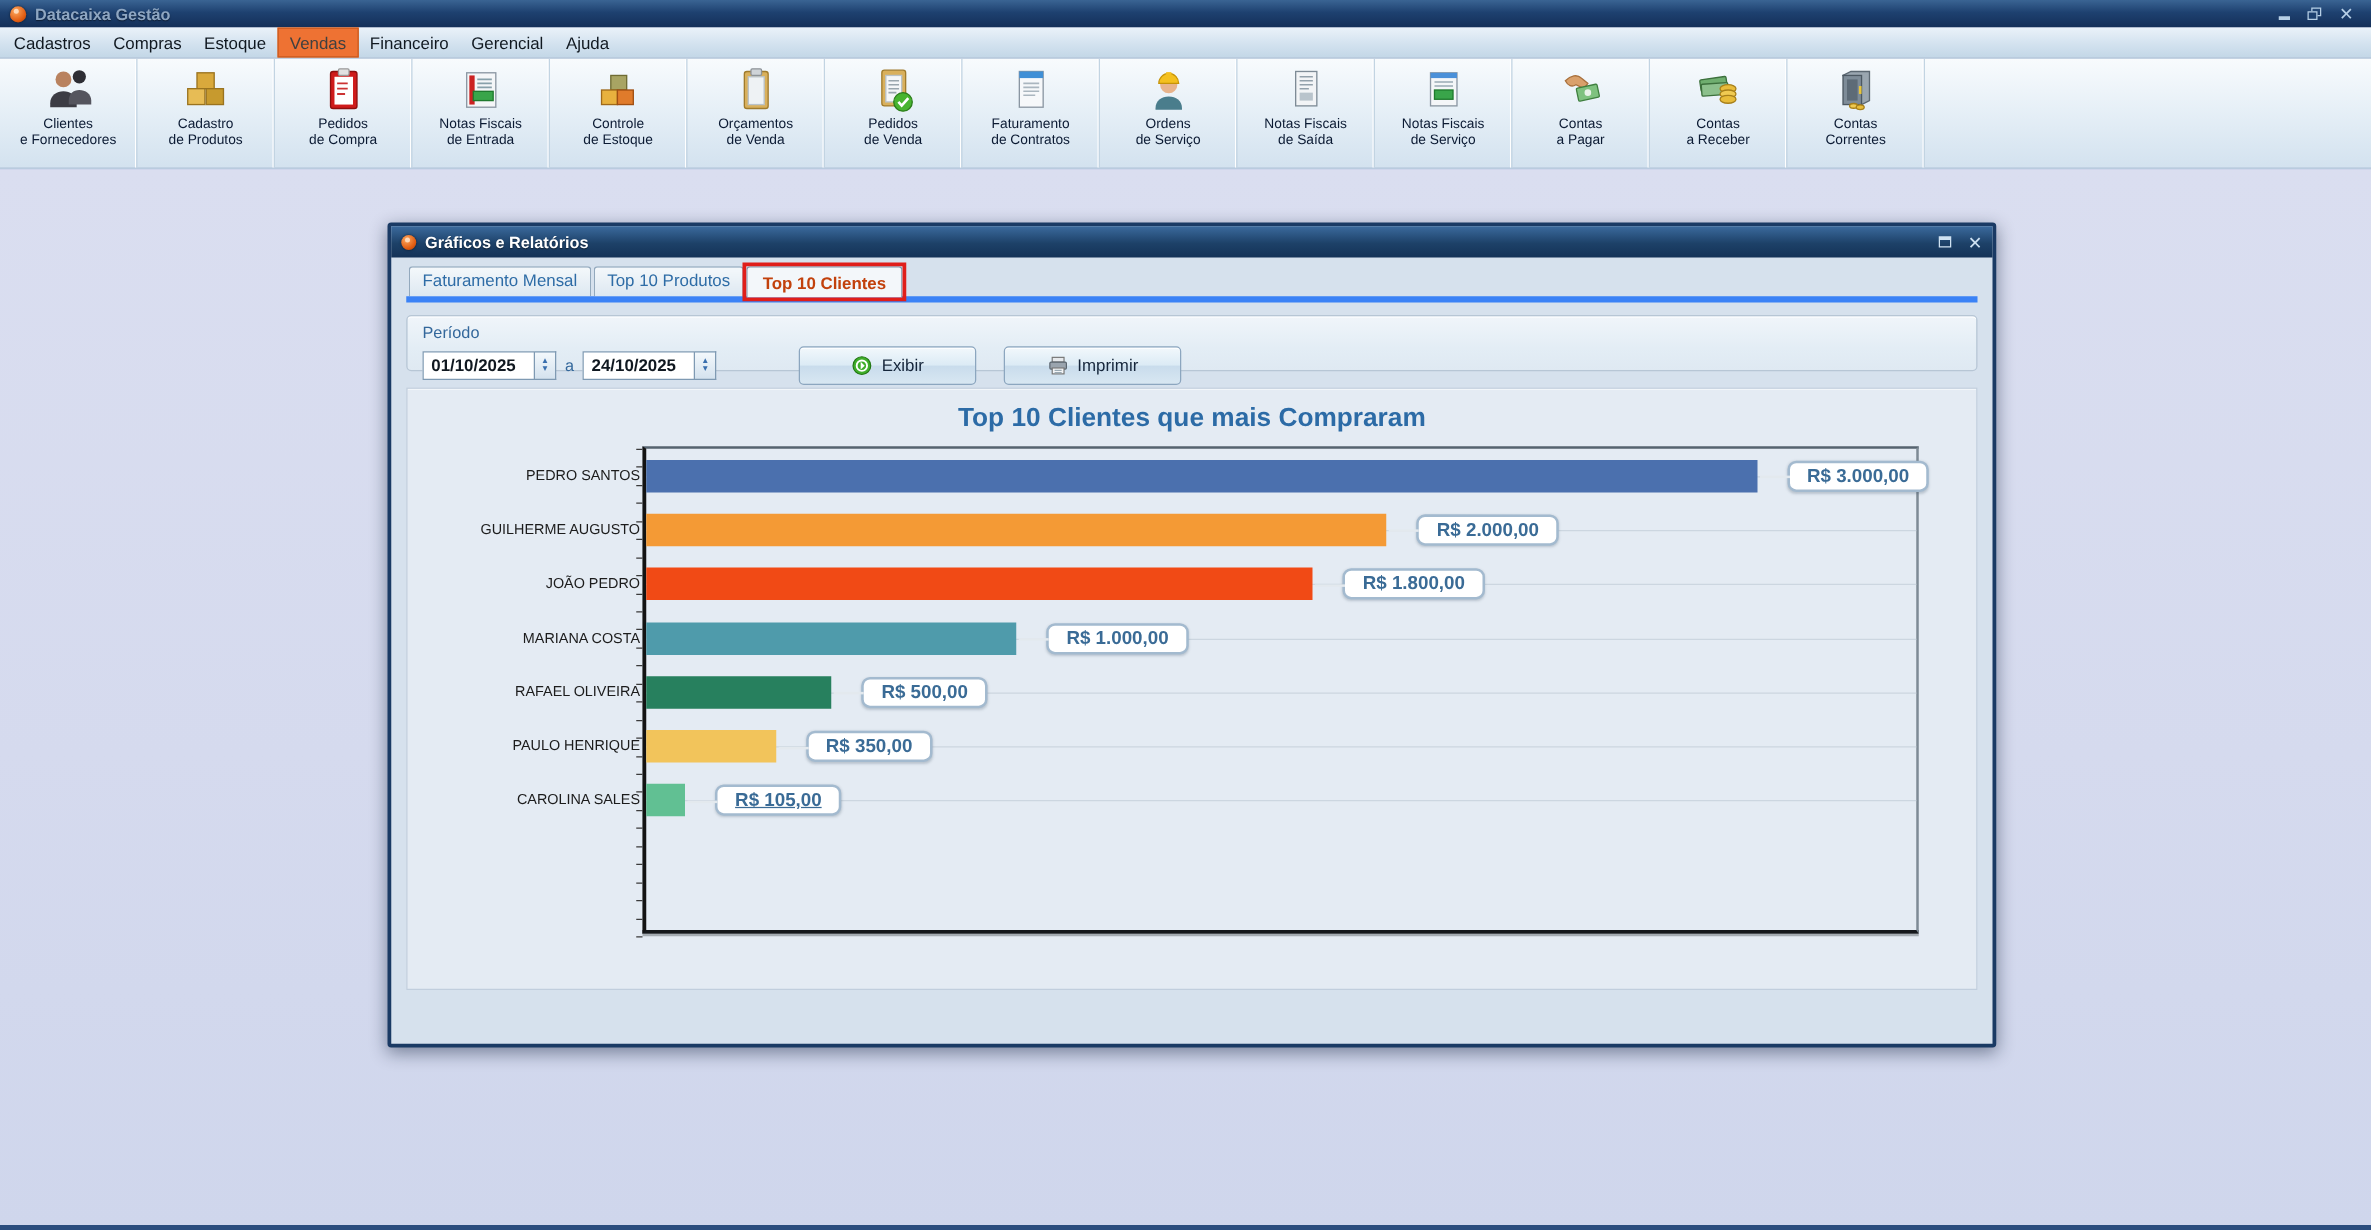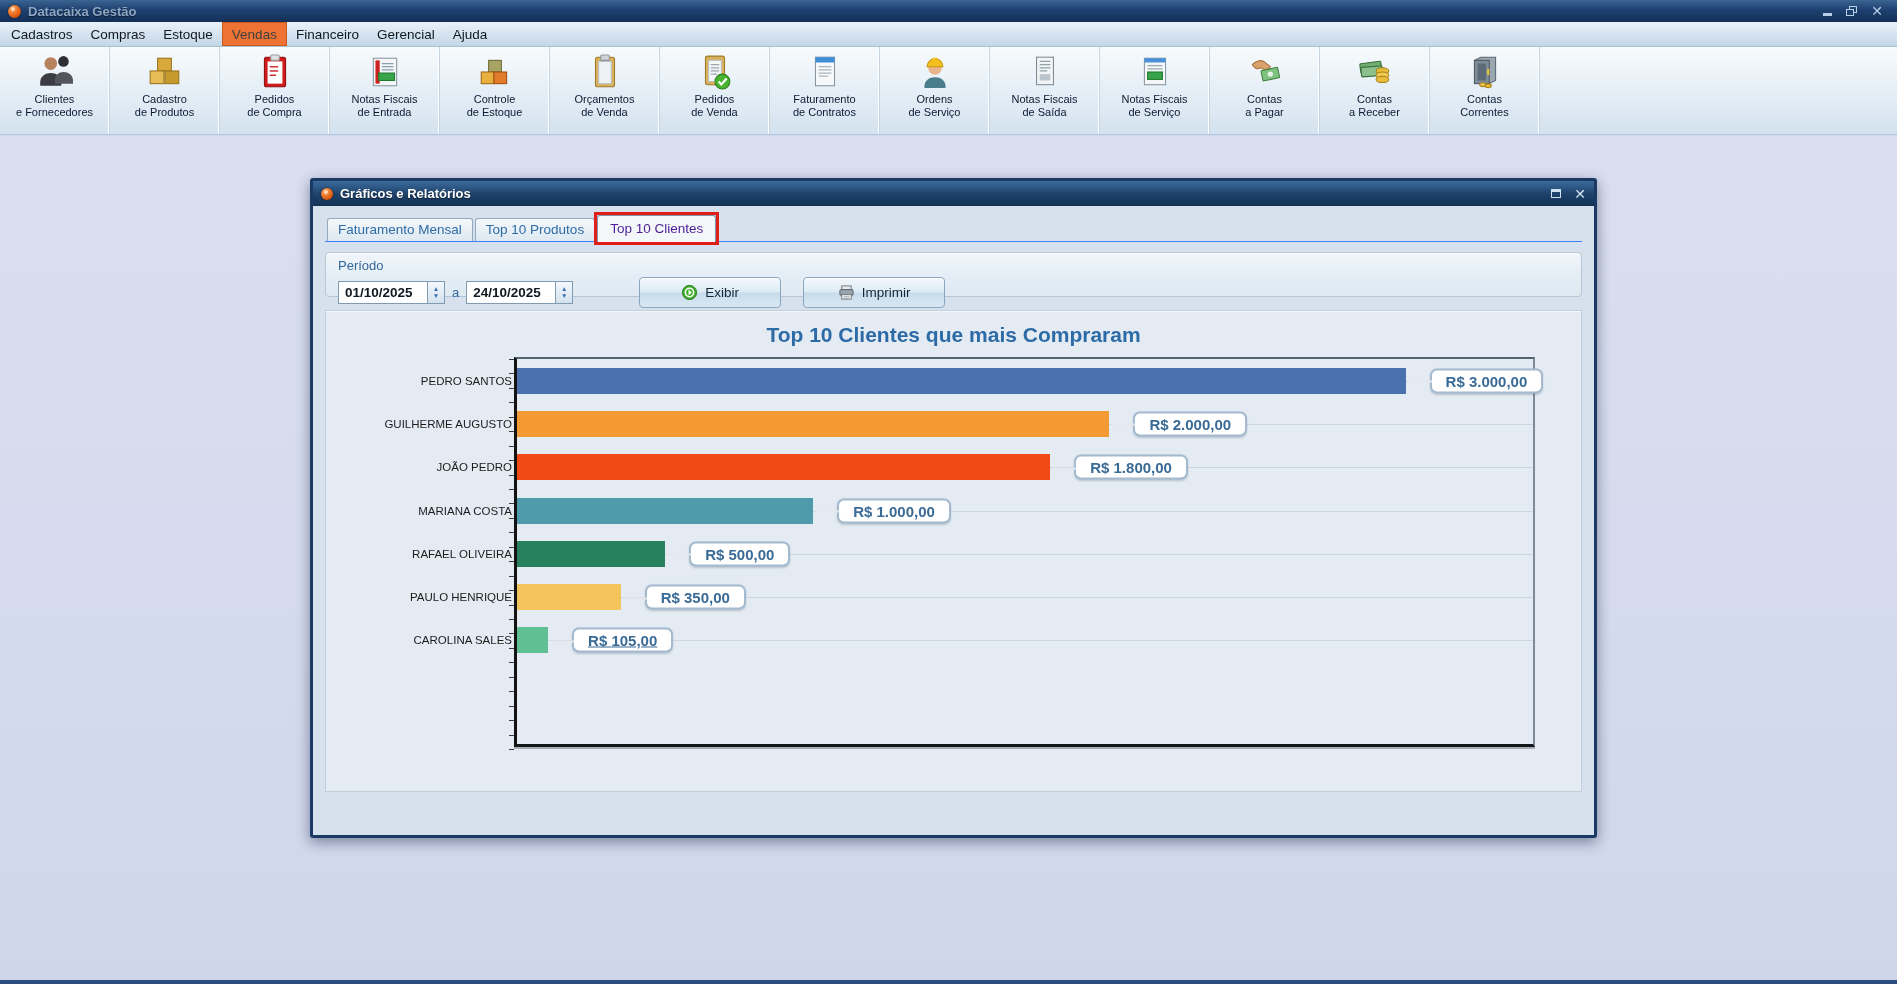--- a/index.html
+++ b/index.html
@@ -49,27 +49,27 @@
   .dialog { position:absolute; left:310px; top:178px; width:1287px; height:660px;
     background:#d6e1ed; border:3px solid #1a3a64; border-radius:3px;
     box-shadow:0 4px 14px rgba(10,25,50,.45); }
   .dlg-titlebar { height:25px; background:linear-gradient(180deg,#3b6a9d 0%,#1d4168 55%,#143257 100%);
     display:flex; align-items:center; padding:0 8px; }
   .dlg-titlebar .dtitle { color:#ffffff; font-size:13px; font-weight:bold; margin-left:7px;
     text-shadow:0 1px 1px rgba(0,0,0,.5); }
   .dlg-ctrls { margin-left:auto; display:flex; gap:13px; align-items:center; }
   .dlg-content { padding:7px 12px 0 12px; height:632px; position:relative; }
 
-  .tabbar { display:flex; align-items:flex-end; height:29px; border-bottom:1px solid #3b82f6; padding-left:2px; }
+  .tabbar { display:flex; height:29px; border-bottom:5px solid #3b82f6; padding-left:2px; }
   .tab { position:relative; font-size:13.5px; padding:3px 10px 4px 10px; margin-right:2px;
     background:linear-gradient(180deg,#f4f8fb 0%,#dde8f1 100%);
     border:1px solid #93a9bd; border-bottom:none; border-radius:3px 3px 0 0;
     color:#2e6ca6; white-space:nowrap; }
-  .tab.active { background:#f3f7fa; color:#4c1d95; padding:5px 12px 6px 12px; margin-bottom:-1px;
-    border-color:#7f95aa; z-index:3; }
+  .tab.active { background:#f3f7fa; color:#c2410c; padding:5px 12px 6px 12px; margin-bottom:-1px;
+    border-color:#7f95aa; z-index:3;font-weight:bold; }
   .tab.active.highlighted::after { content:''; position:absolute; inset:-4px -4px -3px -4px;
     border:3px solid var(--annot,#e01e1a); z-index:5; pointer-events:none; }
 
   .group-period { margin-top:10px; height:45px; border:1px solid #b7c6d5; border-radius:4px;
     background:linear-gradient(180deg,#f0f5fa 0%,#e3edf5 60%,#dfe9f2 100%);
     padding:5px 0 0 12px; box-shadow:inset 0 1px 0 #ffffff; }
   .group-period .glabel { font-size:13px; color:#33679b; }
   .period-row { display:flex; align-items:center; margin-top:4px; }
   .date-wrap { display:flex; height:23px; }
   .date-field { width:90px; height:23px; background:#ffffff; border:1px solid #7f9ab3;

